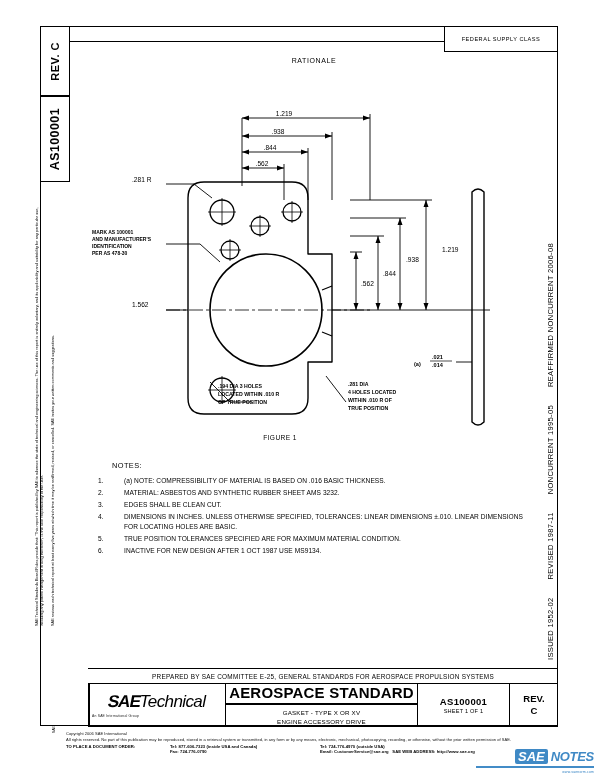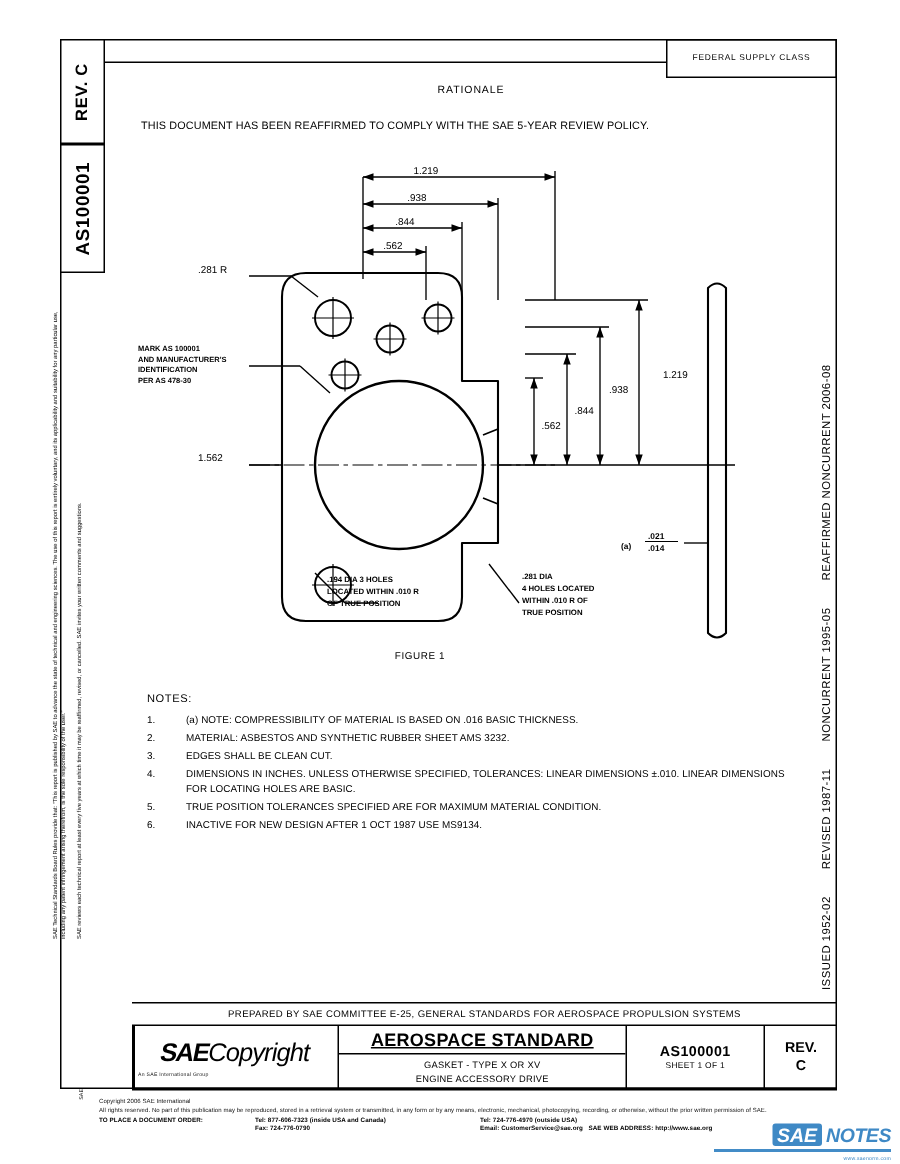--- a/index.html
+++ b/index.html
@@ -41,21 +41,21 @@
   #rationale-body{position:absolute;left:94px;top:79px;width:440px;font-size:7.2px;letter-spacing:.1px;}
 
   
   .draw{position:absolute;left:70px;top:100px;width:474px;height:360px;}
   .draw svg{display:block;}
 
   
   #figure-caption{position:absolute;left:70px;top:434px;width:420px;text-align:center;font-size:6.6px;letter-spacing:.4px;}
 
   
-  #notes-heading{position:absolute;left:98px;top:461px;font-size:7.4px;letter-spacing:.4px;}
+  #notes-heading{position:absolute;left:112px;top:461px;font-size:7.4px;letter-spacing:.4px;}
   .notes{position:absolute;left:98px;top:476px;width:440px;}
   .note{display:flex;font-size:6.6px;line-height:10.4px;letter-spacing:.05px;margin-bottom:1.5px;}
   .note .num{width:26px;flex:0 0 26px;}
   .note .txt{flex:1 1 auto;}
 
   
   .tb-prep{position:absolute;left:88px;top:668px;width:470px;height:16px;border-top:1.5px solid #000;
            border-bottom:1.5px solid #000;box-sizing:border-box;display:flex;align-items:center;justify-content:center;}
   .tb-prep span{font-size:6.4px;letter-spacing:.25px;}
   .tb-row{position:absolute;left:88px;top:684px;width:470px;height:42px;display:flex;box-sizing:border-box;}
@@ -67,21 +67,21 @@
   #tb-rev{width:48px;border-right:none;}
   .tb-vline-l{position:absolute;left:88px;top:684px;width:1.5px;height:42px;background:#000;}
   .tb-bottom{position:absolute;left:88px;top:725px;width:470px;height:1.5px;background:#000;}
 
   .sae-logo{display:flex;align-items:baseline;font-style:italic;}
   .sae-mark{font-style:normal;font-weight:bold;font-size:17px;letter-spacing:-1px;
             transform:skewX(-11deg);display:inline-block;}
   .sae-word{font-size:17px;letter-spacing:-.6px;}
   .sae-tag{font-size:3.4px;letter-spacing:.2px;margin-top:2px;align-self:flex-start;padding-left:4px;color:#222;}
 
-  #as-title{font-size:12px;font-weight:bold;letter-spacing:.2px;text-decoration:underline;}
+  #as-title{font-size:15px;font-weight:bold;letter-spacing:.2px;}
   #as-title-rule{width:100%;height:1.3px;background:#000;margin:2px 0 3px 0;}
   .tb-sub{font-size:6.2px;line-height:9px;text-align:center;letter-spacing:.2px;}
   #tb-docnum{font-size:9.5px;font-weight:bold;letter-spacing:.3px;}
   #tb-sheet{font-size:5.6px;margin-top:1px;letter-spacing:.2px;}
   #tb-revlabel{font-size:9.5px;font-weight:bold;line-height:12px;text-align:center;}
 
   
   .copy{position:absolute;left:66px;top:731px;width:500px;}
   .copy .c1{font-size:4px;line-height:5.6px;letter-spacing:.05px;color:#111;}
   .copy .c2{font-size:4px;line-height:5.6px;letter-spacing:.05px;color:#111;}
@@ -129,21 +129,20 @@
       <span>REAFFIRMED NONCURRENT 2006-08</span>
     </div>
   </div>
 
   <div class="hdrline"></div>
   <div id="fsc">
     <span>FEDERAL SUPPLY CLASS</span>
   </div>
 
   <div id="rationale-title">RATIONALE</div>
-  <div id="rationale-body">THIS DOCUMENT HAS BEEN REAFFIRMED TO COMPLY WITH THE SAE 5-YEAR REVIEW POLICY.</div>
 
   <div class="draw">
     <svg width="474" height="360" viewBox="0 0 474 360">
       <g fill="none" stroke="#000" stroke-width="1.4" stroke-linejoin="round">
 
         <path d="M118 98
                  q0 -16 16 -16
                  L222 82
                  q16 0 16 16
                  L238 154
@@ -319,21 +318,21 @@
   </div>
 
   <div class="tb-prep">
     <span>PREPARED BY SAE COMMITTEE E-25, GENERAL STANDARDS FOR AEROSPACE PROPULSION SYSTEMS</span>
   </div>
   <div class="tb-vline-l"></div>
   <div class="tb-row">
     <div class="tb-cell" id="tb-logo">
       <div class="sae-logo">
         <span class="sae-mark">SAE</span>
-        <span class="sae-word">Copyright</span>
+        <span class="sae-word">Technical</span>
       </div>
       <div class="sae-tag">An SAE International Group</div>
     </div>
     <div class="tb-cell" id="tb-title">
       <div id="as-title">AEROSPACE STANDARD</div>
       <div id="as-title-rule"></div>
       <div class="tb-sub">
         <div>GASKET - TYPE X OR XV</div>
         <div>ENGINE ACCESSORY DRIVE</div>
       </div>

